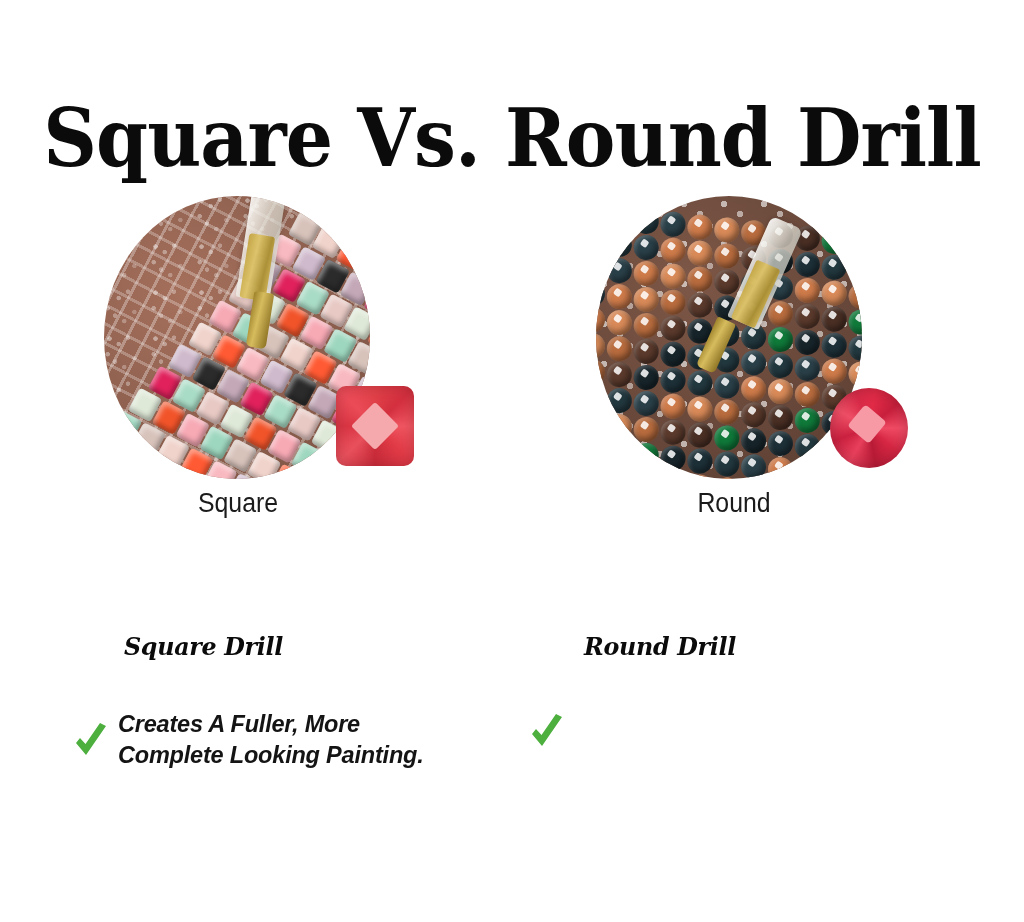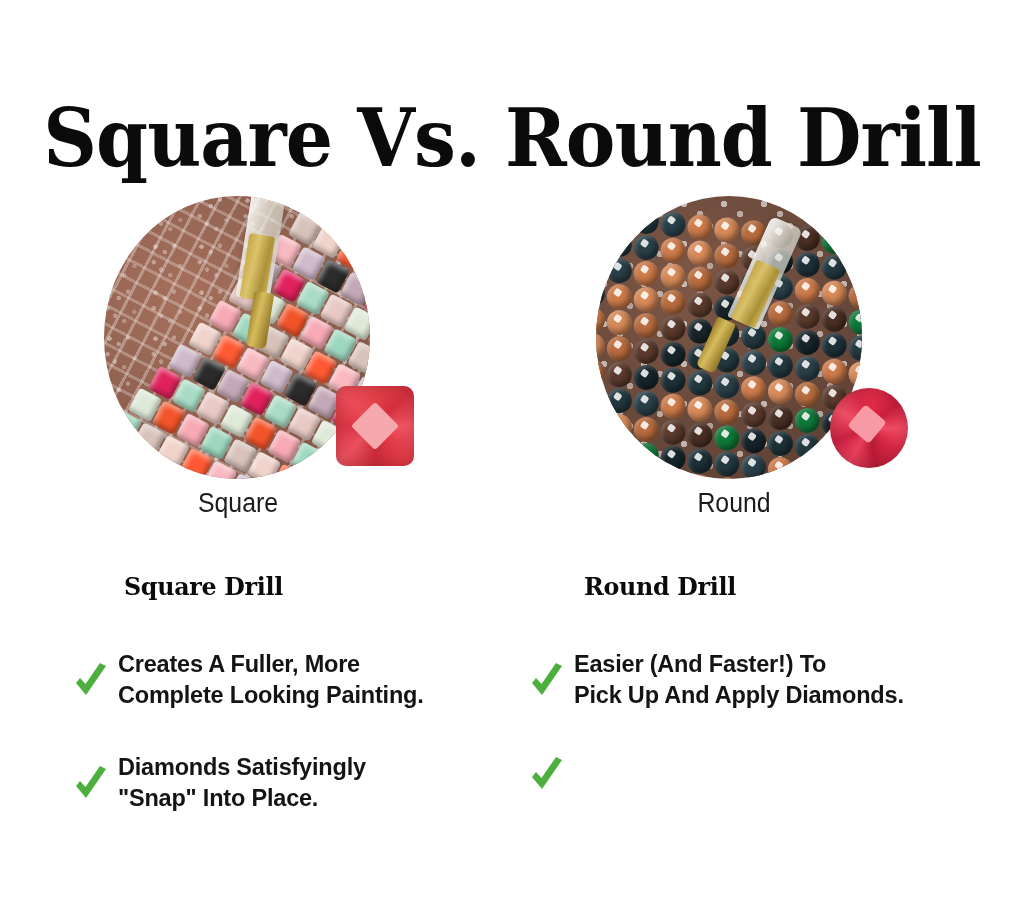--- a/index.html
+++ b/index.html
@@ -226,22 +226,23 @@
     font-weight: 400;
     color: #1b1b1b;
     transform: scaleX(0.92);
   }
   #caption-square { left: 98px; }
   #caption-round  { left: 594px; }
 
   
   .compare-col {
     position: absolute;
-    top: 572px;
+    top: 632px;
     width: 420px;
+    font-style: italic;
   }
   #col-square { left: 72px; }
   #col-round  { left: 528px; }
 
   .col-heading {
     font-family: "DejaVu Serif", "Liberation Serif", serif;
     font-weight: bold;
     font-size: 25px;
     letter-spacing: -0.3px;
     color: #0b0b0b;
@@ -562,45 +563,27 @@
   <ul class="bullet-list">
     <li class="bullet-item">
       <span class="check-icon">
         <svg viewBox="0 0 38 44" width="38" height="44" aria-hidden="true">
           <path d="M4 25 L14 37 L34 8 L28 5 L13.5 26 L8 20 Z" fill="#4CAF3E"></path>
         </svg>
       </span>
       <span class="bullet-text">Creates A Fuller, More
 Complete Looking Painting.</span>
     </li>
-    <li class="bullet-item">
-      <span class="check-icon">
-        <svg viewBox="0 0 38 44" width="38" height="44" aria-hidden="true">
-          <path d="M4 25 L14 37 L34 8 L28 5 L13.5 26 L8 20 Z" fill="#4CAF3E"></path>
-        </svg>
-      </span>
-      <span class="bullet-text">Diamonds Satisfyingly
-"Snap" Into Place.</span>
-    </li>
   </ul>
 </div>
 
 <div class="compare-col" id="col-round">
   <div class="col-heading">Round Drill</div>
 
   <ul class="bullet-list">
-    <li class="bullet-item">
-      <span class="check-icon">
-        <svg viewBox="0 0 38 44" width="38" height="44" aria-hidden="true">
-          <path d="M4 25 L14 37 L34 8 L28 5 L13.5 26 L8 20 Z" fill="#4CAF3E"></path>
-        </svg>
-      </span>
-      <span class="bullet-text">Easier (And Faster!) To
-Pick Up And Apply Diamonds.</span>
-    </li>
     <li class="bullet-item">
       <span class="check-icon">
         <svg viewBox="0 0 38 44" width="38" height="44" aria-hidden="true">
           <path d="M4 25 L14 37 L34 8 L28 5 L13.5 26 L8 20 Z" fill="#4CAF3E"></path>
         </svg>
       </span>
     </li>
   </ul>
 </div>
 

